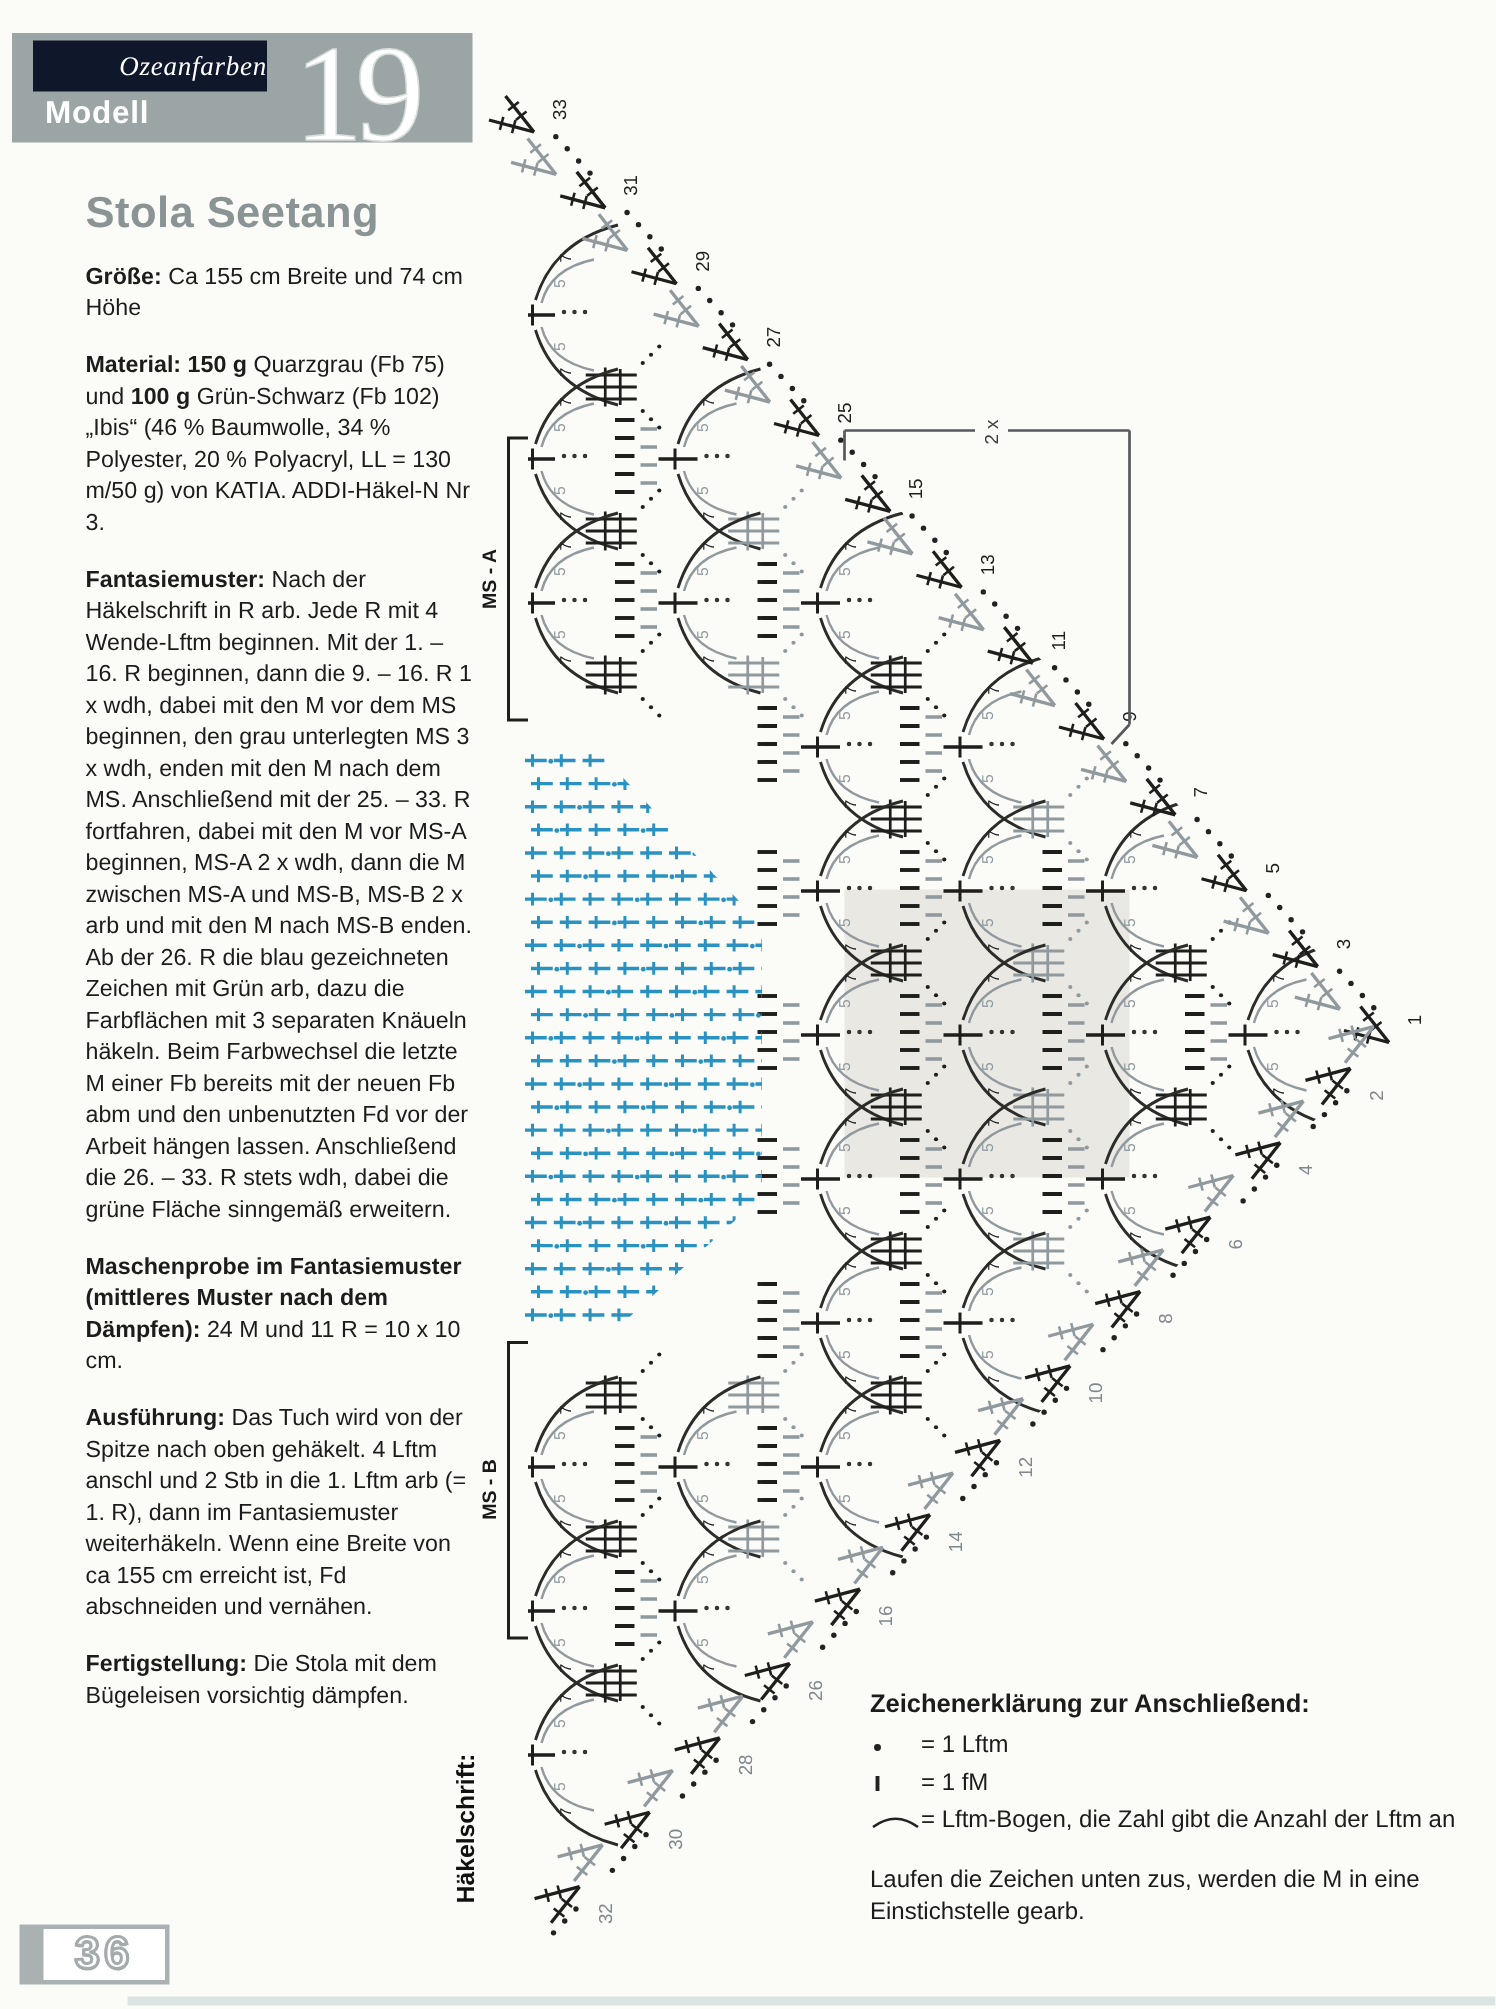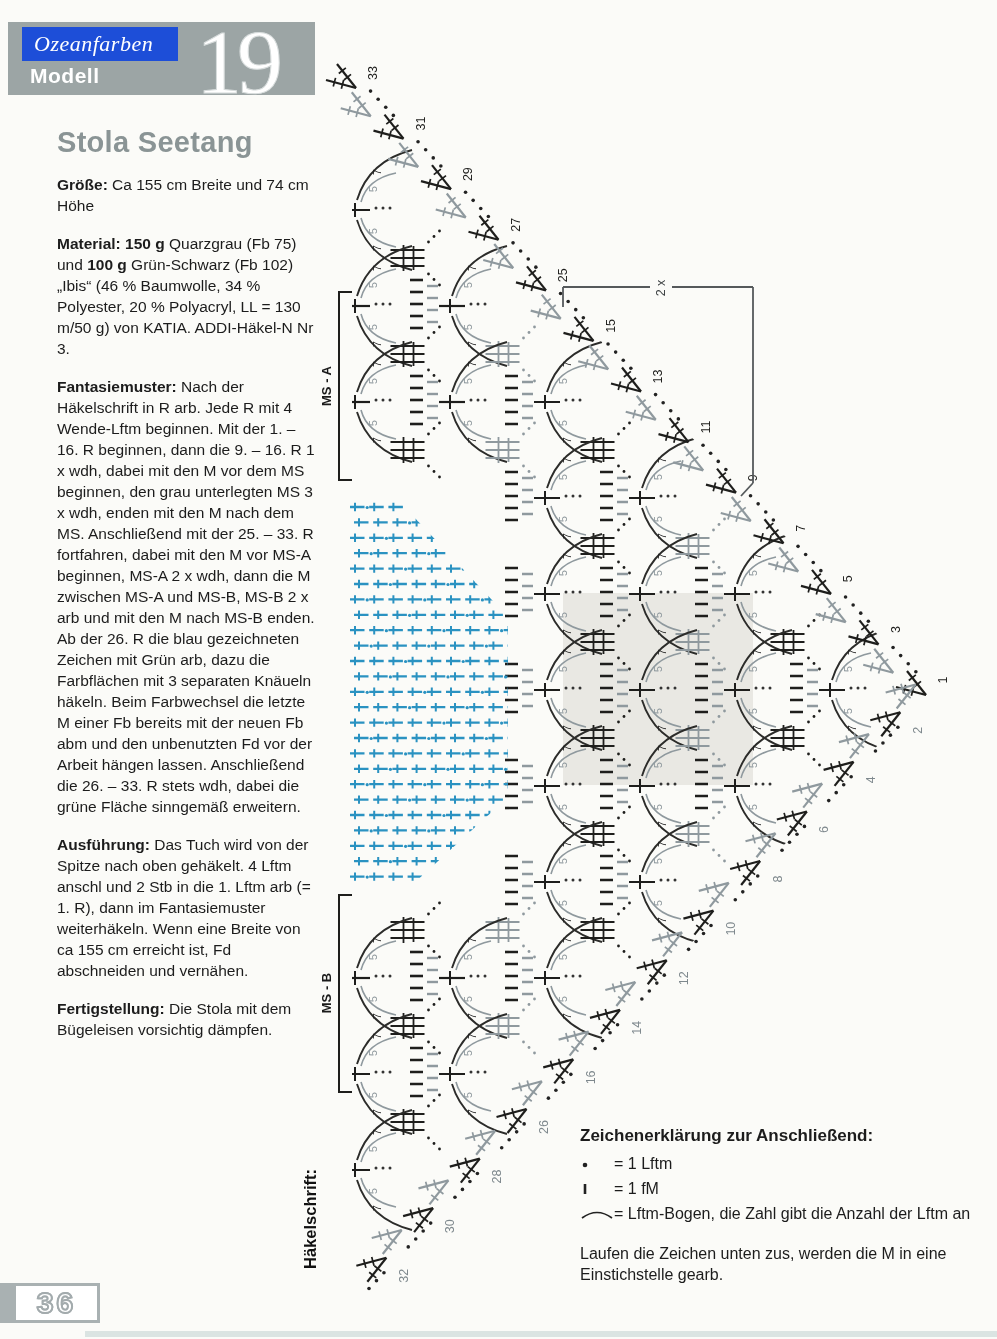--- a/index.html
+++ b/index.html
@@ -4,23 +4,23 @@
 <style>
   html,body{margin:0;padding:0;}
   body{
     width:997px;height:1339px;position:relative;overflow:hidden;
     background:#fbfbf8;
     font-family:"Liberation Sans",sans-serif;color:#1c1c1c;
   }
   
   .band{position:absolute;left:8px;top:22px;width:307px;height:73px;background:#9ca5a5;}
   .series{
-    position:absolute;left:22px;top:27px;width:156px;height:34px;background:#1d4ed8;
-    color:#fff;font-family:"Liberation Serif",serif;font-style:italic;font-size:22px;
-    line-height:34px;padding-left:12px;box-sizing:border-box;letter-spacing:.5px;
+    position:absolute;left:22px;top:27px;width:156px;height:34px;background:#0f172a;
+    color:#fff;font-family:"Liberation Serif",serif;font-style:italic;font-size:18px;
+    line-height:34px;padding-left:12px;box-sizing:border-box;letter-spacing:.5px;text-align:right;
   }
   .model-label{position:absolute;left:30px;top:64px;color:#fff;font-weight:bold;font-size:21px;letter-spacing:.5px;}
   .model-number{
     position:absolute;left:196px;top:16px;color:#fff;
     font-family:"Liberation Serif",serif;font-size:92px;line-height:92px;letter-spacing:-5px;
     -webkit-text-stroke:1px #d7dcdc;
   }
   
   .page-title{position:absolute;left:57px;top:126px;font-size:29px;font-weight:bold;color:#8a9495;letter-spacing:.3px;}
   .col{position:absolute;left:57px;top:174px;width:258px;font-size:15.5px;line-height:21px;}
@@ -29,21 +29,21 @@
   
   .chart{position:absolute;left:290px;top:55px;width:707px;height:1250px;}
   
   .legend{position:absolute;left:580px;top:1126px;width:418px;}
   .legend-title{font-weight:bold;font-size:17px;margin-bottom:9px;}
   .legend-row{display:flex;align-items:center;margin-bottom:7px;font-size:16px;}
   .legend-row .sym{width:34px;display:flex;align-items:center;}
   .legend-note{font-size:16px;line-height:21px;margin-top:20px;width:402px;}
   
   .pagenum{
-    position:absolute;left:0;top:1283px;width:100px;height:40px;background:#fff;
+    position:absolute;left:13px;top:1283px;width:100px;height:40px;background:#fff;
     border:3px solid #a9b1b2;box-sizing:border-box;display:flex;align-items:center;
   }
   .pagenum .tab{width:13px;height:100%;background:#a9b1b2;}
   .pagenum .digits{
     flex:1;text-align:center;font-weight:bold;font-size:30px;letter-spacing:3px;color:#fff;
     -webkit-text-stroke:2px #a3abad;
     text-shadow:-1px 0 #a3abad,1px 0 #a3abad,0 -1px #a3abad,0 1px #a3abad;
   }
   .bottom-strip{position:absolute;left:85px;right:0;top:1331px;height:6px;background:#dbe4e2;}
 </style>
@@ -53,20 +53,21 @@
 <div class="band"></div>
 <div class="series">Ozeanfarben</div>
 <div class="model-label">Modell</div>
 <div class="model-number">19</div>
 
 <div class="page-title">Stola Seetang</div>
 <div class="col" id="instructions">
     <p><span class="b">Größe:</span><span> Ca 155 cm Breite und 74 cm Höhe</span></p>
     <p><span class="b">Material: 150 g</span><span> Quarzgrau (Fb 75) und </span><span class="b">100 g</span><span> Grün-Schwarz (Fb 102) „Ibis“ (46 % Baumwolle, 34 % Polyester, 20 % Polyacryl, LL = 130 m/50 g) von KATIA. ADDI-Häkel-N Nr 3.</span></p>
     <p><span class="b">Fantasiemuster:</span><span> Nach der Häkelschrift in R arb. Jede R mit 4 Wende-Lftm beginnen. Mit der 1. – 16. R beginnen, dann die 9. – 16. R 1 x wdh, dabei mit den M vor dem MS beginnen, den grau unterlegten MS 3 x wdh, enden mit den M nach dem MS. Anschließend mit der 25. – 33. R fortfahren, dabei mit den M vor MS-A beginnen, MS-A 2 x wdh, dann die M zwischen MS-A und MS-B, MS-B 2 x arb und mit den M nach MS-B enden. Ab der 26. R die blau gezeichneten Zeichen mit Grün arb, dazu die Farbflächen mit 3 separaten Knäueln häkeln. Beim Farbwechsel die letzte M einer Fb bereits mit der neuen Fb abm und den unbenutzten Fd vor der Arbeit hängen lassen. Anschließend die 26. – 33. R stets wdh, dabei die grüne Fläche sinngemäß erweitern.</span></p>
+    <p><span class="b">Maschenprobe im Fantasiemuster (mittleres Muster nach dem Dämpfen):</span><span> 24 M und 11 R = 10 x 10 cm.</span></p>
     <p><span class="b">Ausführung:</span><span> Das Tuch wird von der Spitze nach oben gehäkelt. 4 Lftm anschl und 2 Stb in die 1. Lftm arb (= 1. R), dann im Fantasiemuster weiterhäkeln. Wenn eine Breite von ca 155 cm erreicht ist, Fd abschneiden und vernähen.</span></p>
     <p><span class="b">Fertigstellung:</span><span> Die Stola mit dem Bügeleisen vorsichtig dämpfen.</span></p>
   </div>
 
 <div class="chart">
   <svg id="chart-svg" width="707" height="1250" viewBox="0 0 707 1250" xmlns="http://www.w3.org/2000/svg">
       <defs>
         <clipPath id="triClip">
           <polygon points="640,635 62,22 62,1248"></polygon>
         </clipPath>

